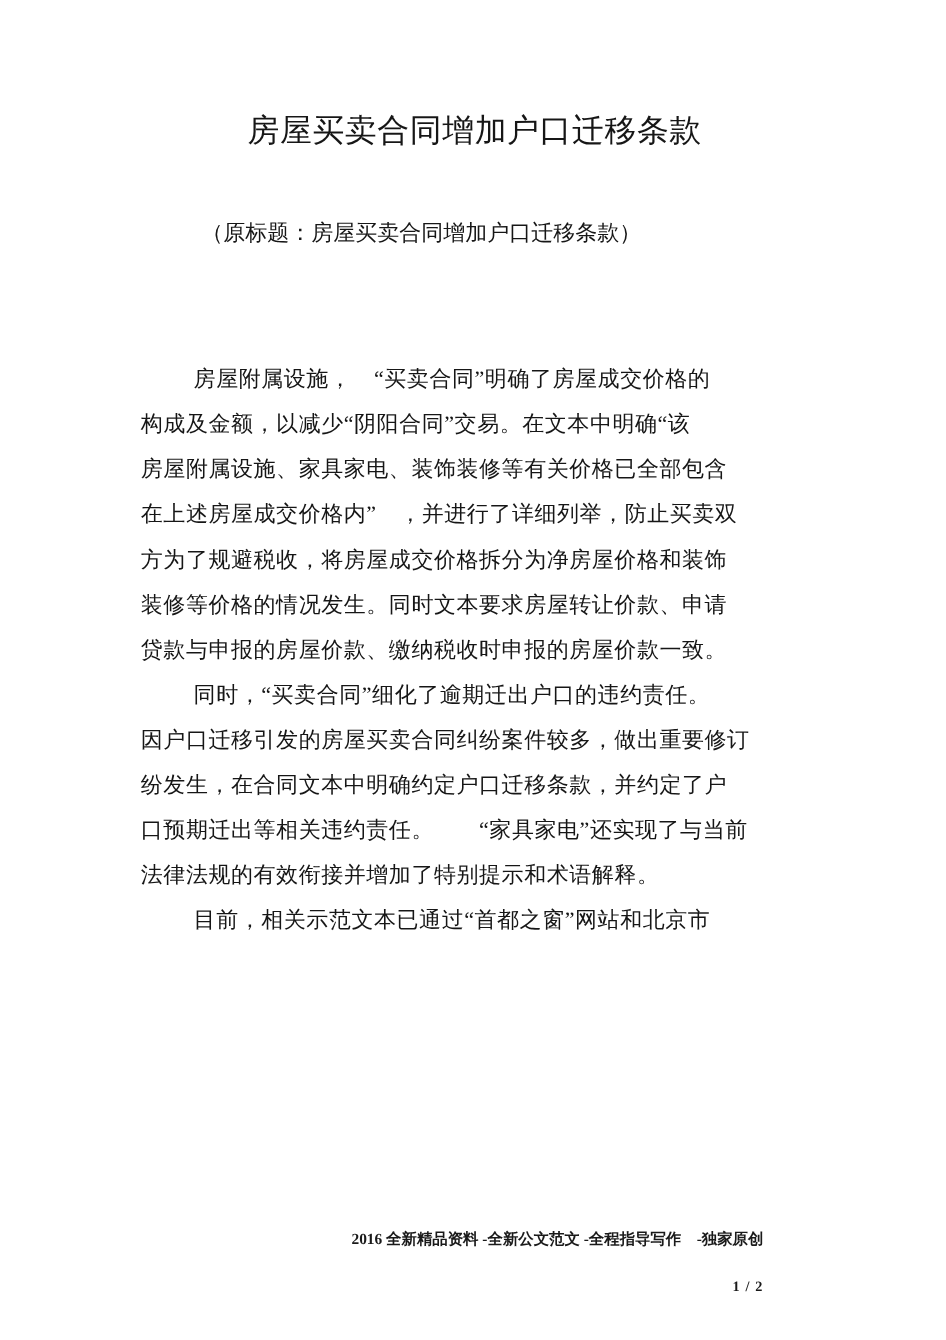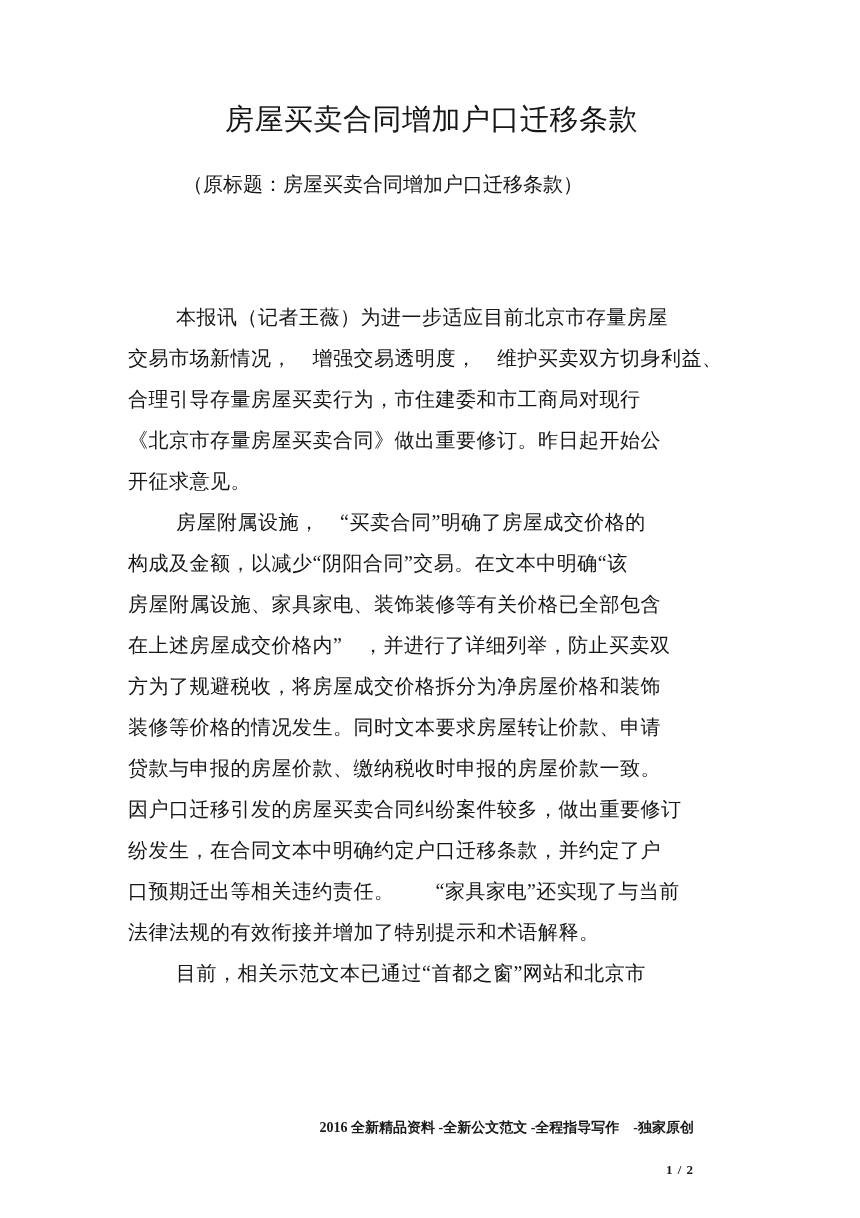--- a/index.html
+++ b/index.html
@@ -22,21 +22,21 @@
   .title {
     margin: 100px 0 0 0;
     font-size: 29px;
     line-height: 38px;
     font-weight: 400;
     text-align: center;
     letter-spacing: 0.5px;
     white-space: nowrap;
   }
   .subtitle {
-    margin-top: 32px;
+    margin-top: 60px;
     padding-left: 55px;
     font-size: 20px;
     line-height: 28px;
     white-space: nowrap;
   }
   .body-text {
     margin-top: 99px;
   }
   .line {
     font-size: 20px;
@@ -72,39 +72,33 @@
 
 <div class="page">
   <div class="doc-column">
 
     <h1 class="title">房屋买卖合同增加户口迁移条款</h1>
 
     <div class="subtitle">（原标题：房屋买卖合同增加户口迁移条款）</div>
 
     <div class="body-text">
 
-      <div class="para">
-        <div class="line indent">本报讯（记者王薇）为进一步适应目前北京市存量房屋</div>
-        <div class="line">交易市场新情况，　增强交易透明度，　维护买卖双方切身利益、</div>
-        <div class="line">合理引导存量房屋买卖行为，市住建委和市工商局对现行</div>
-        <div class="line">《北京市存量房屋买卖合同》做出重要修订。昨日起开始公</div>
-        <div class="line">开征求意见。</div>
-      </div>
 
       <div class="para">
         <div class="line indent">房屋附属设施，　“买卖合同”明确了房屋成交价格的</div>
         <div class="line">构成及金额，以减少“阴阳合同”交易。在文本中明确“该</div>
         <div class="line">房屋附属设施、家具家电、装饰装修等有关价格已全部包含</div>
         <div class="line">在上述房屋成交价格内”　，并进行了详细列举，防止买卖双</div>
         <div class="line">方为了规避税收，将房屋成交价格拆分为净房屋价格和装饰</div>
         <div class="line">装修等价格的情况发生。同时文本要求房屋转让价款、申请</div>
         <div class="line">贷款与申报的房屋价款、缴纳税收时申报的房屋价款一致。</div>
       </div>
 
       <div class="para">
+        <div class="line indent">同时，“买卖合同”细化了逾期迁出户口的违约责任。</div>
         <div class="line">因户口迁移引发的房屋买卖合同纠纷案件较多，做出重要修订</div>
         <div class="line">纷发生，在合同文本中明确约定户口迁移条款，并约定了户</div>
         <div class="line">口预期迁出等相关违约责任。　　“家具家电”还实现了与当前</div>
         <div class="line">法律法规的有效衔接并增加了特别提示和术语解释。</div>
       </div>
 
       <div class="para">
         <div class="line indent">目前，相关示范文本已通过“首都之窗”网站和北京市</div>
       </div>
 

